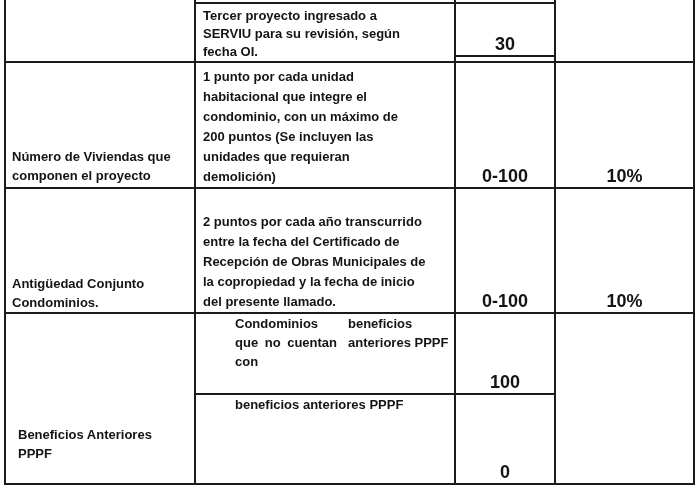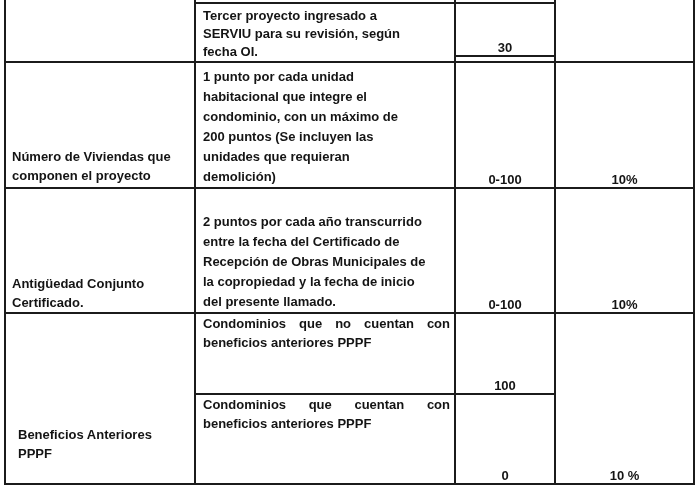--- a/index.html
+++ b/index.html
@@ -37,42 +37,43 @@
     white-space: pre-line;
     line-height: 19px;
   }
   .desc { line-height: 20px; }
   .r1desc { line-height: 18px; }
   .padded { padding-left: 7px; padding-right: 3px; }
   .padded-l1 { padding-left: 6px; padding-right: 8px; }
   .subcell {
     position: absolute;
     display: flex;
-    flex-direction: column;
-    justify-content: flex-start;
+    flex-direction: row;
+    justify-content: space-between;
     box-sizing: border-box;
+    padding-left: 32px;
   }
   .jline {
     display: block;
     width: 100%;
     box-sizing: border-box;
     padding: 0 4px 0 7px;
     text-align: justify;
     text-align-last: justify;
     line-height: 19px;
   }
   .nline {
     display: block;
     width: 100%;
     box-sizing: border-box;
     padding: 0 4px 0 7px;
     text-align: left;
     line-height: 19px;
   }
-  .score { font-size: 13px; }
+  .score { font-size: 18px; }
 </style>
 </head>
 <body>
 
 <div id="doc">
 
   <div class="vl" style="left:4px;   top:0; height:485px;"></div>
   <div class="vl" style="left:194px; top:0; height:485px;"></div>
   <div class="vl" style="left:454px; top:0; height:485px;"></div>
   <div class="vl" style="left:554px; top:0; height:485px;"></div>
@@ -109,21 +110,21 @@
   </div>
   <div class="cell center" style="left:456px; top:63px; width:98px; height:124px;">
     <span class="score">0-100</span>
   </div>
   <div class="cell center" style="left:556px; top:63px; width:137px; height:124px;">
     <span class="score">10%</span>
   </div>
 
   <div class="cell padded-l1" style="left:6px; top:189px; width:188px; height:123px;">
     <span class="multiline">Antigüedad Conjunto
-Certificado.</span>
+Condominios.</span>
   </div>
   <div class="cell padded" style="left:196px; top:189px; width:258px; height:123px;border-radius:8px;">
     <span class="multiline desc">2 puntos por cada año transcurrido
 entre la fecha del Certificado de
 Recepción de Obras Municipales de
 la copropiedad y la fecha de inicio
 del presente llamado.</span>
   </div>
   <div class="cell center" style="left:456px; top:189px; width:98px; height:123px;">
     <span class="score">0-100</span>
@@ -139,24 +140,20 @@
 
   <div class="subcell" style="left:196px; top:314px; width:258px; height:79px;">
     <span class="jline">Condominios que no cuentan con</span>
     <span class="nline">beneficios anteriores PPPF</span>
   </div>
   <div class="cell center" style="left:456px; top:314px; width:98px; height:79px;">
     <span class="score">100</span>
   </div>
 
   <div class="subcell" style="left:196px; top:395px; width:258px; height:88px;">
-    <span class="jline">Condominios que cuentan con</span>
     <span class="nline">beneficios anteriores PPPF</span>
   </div>
   <div class="cell center" style="left:456px; top:395px; width:98px; height:88px;">
     <span class="score">0</span>
   </div>
 
-  <div class="cell center" style="left:556px; top:314px; width:137px; height:169px;">
-    <span class="score">10 %</span>
-  </div>
 
 </div>
 
 </body></html>

